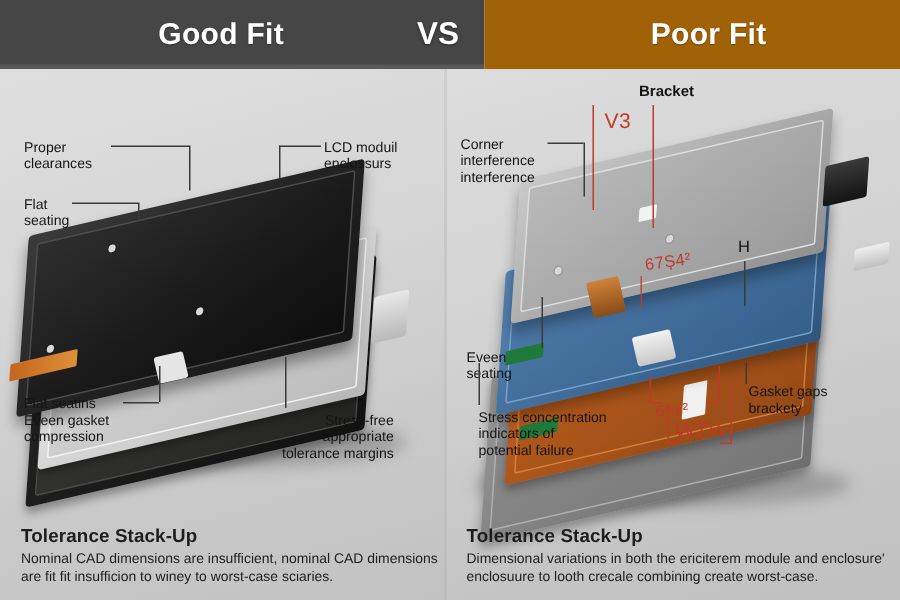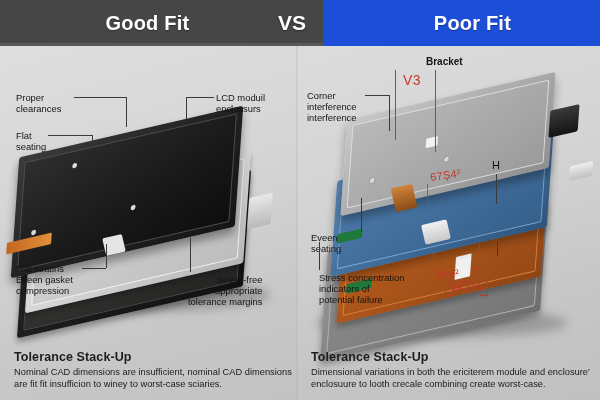--- a/index.html
+++ b/index.html
@@ -5,21 +5,21 @@
   html,body{margin:0;padding:0;background:#fff;}
   body{width:600px;height:400px;overflow:hidden;
        font-family:"Liberation Sans","DejaVu Sans",sans-serif;}
 
   .page{position:relative;width:600px;height:400px;overflow:hidden;}
 
   
   .header{position:absolute;left:0;top:0;width:600px;height:46px;display:flex;}
   .hd-left{width:353px;height:46px;background:#464646;
            display:flex;align-items:center;justify-content:center;position:relative;}
-  .hd-right{width:303px;height:46px;background:#1d4ed8;
+  .hd-right{width:303px;height:46px;background:#a16207;
             display:flex;align-items:center;justify-content:center;position:relative;}
   .hd-left:after{content:"";position:absolute;left:0;right:0;bottom:0;height:3px;
                  background:rgba(255,255,255,.10);}
   .hd-title{color:#fff;font-size:20px;font-weight:bold;letter-spacing:.2px;
             text-shadow:0 1px 1px rgba(0,0,0,.35);}
   .hd-left .hd-title{margin-right:28px;}
   .hd-right .hd-title{margin-left:22px;}
   .vs{position:absolute;left:278px;top:0;height:46px;display:flex;align-items:center;
       color:#fff;font-size:21px;font-weight:bold;z-index:6;
       text-shadow:0 1px 2px rgba(0,0,0,.45);}
@@ -253,20 +253,22 @@
     <div class="dimline v" style="left:148px;top:224px;height:26px;"></div>
     <div class="dimline v" style="left:190px;top:212px;height:38px;"></div>
     <div class="dimline h" style="left:148px;top:249px;width:8px;"></div>
     <div class="dimline h" style="left:183px;top:249px;width:8px;"></div>
 
     <div class="lbl" style="left:22px;top:226px;">Stress concentration
 indicators of
 potential failure</div>
     <div class="lead v" style="left:22px;top:196px;height:28px;"></div>
 
+    <div class="lbl" style="left:202px;top:209px;">Gasket gaps
+brackety</div>
     <div class="lead v" style="left:200px;top:196px;height:14px;"></div>
 
     <div class="cap cap-r" style="left:0;width:292px;">
       <h3>Tolerance Stack-Up</h3>
       <p>Dimensional variations in both the ericiterem module and enclosure' enclosuure to looth crecale combining create worst-case.</p>
     </div>
   </div>
 
   <div class="divider"></div>
 </div>

